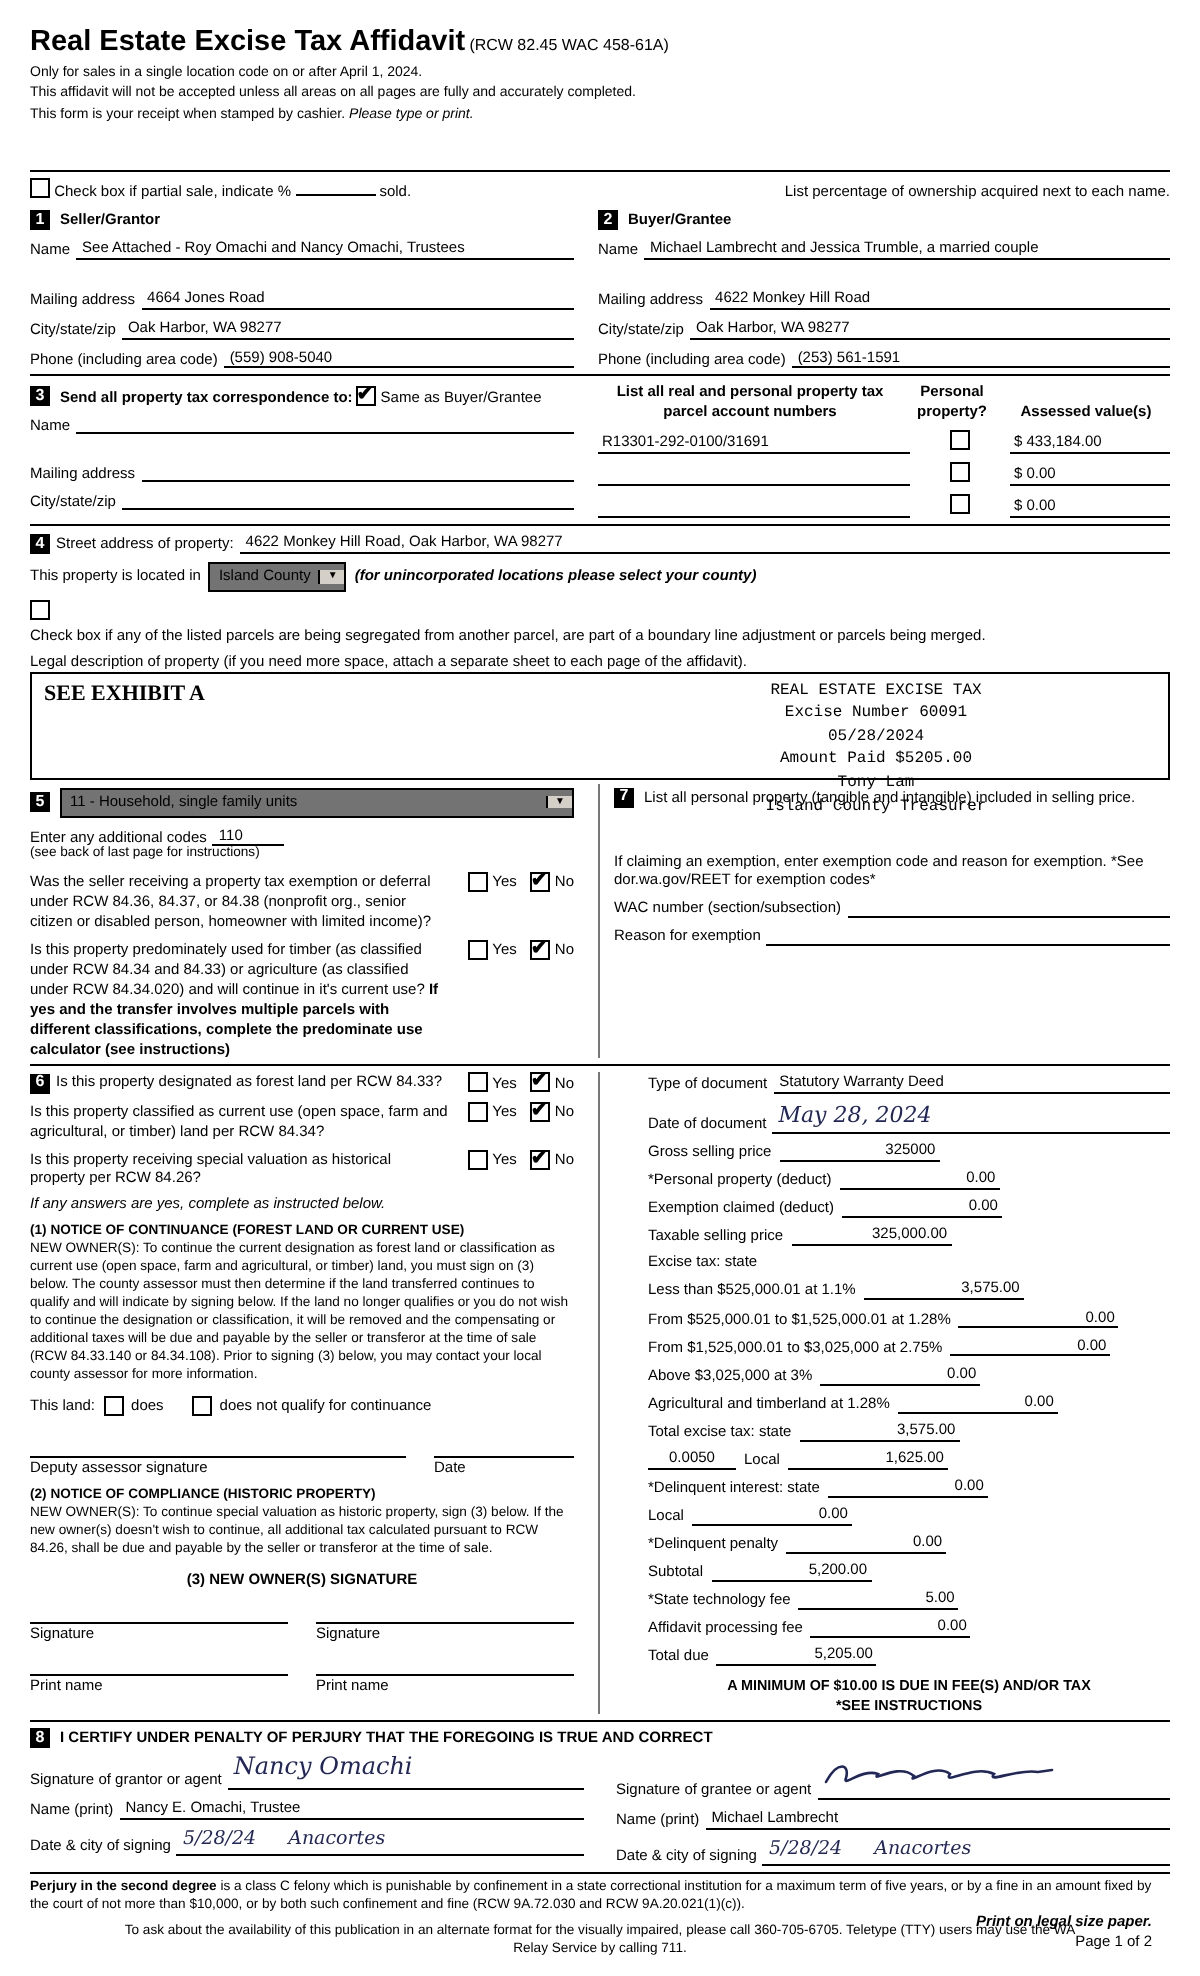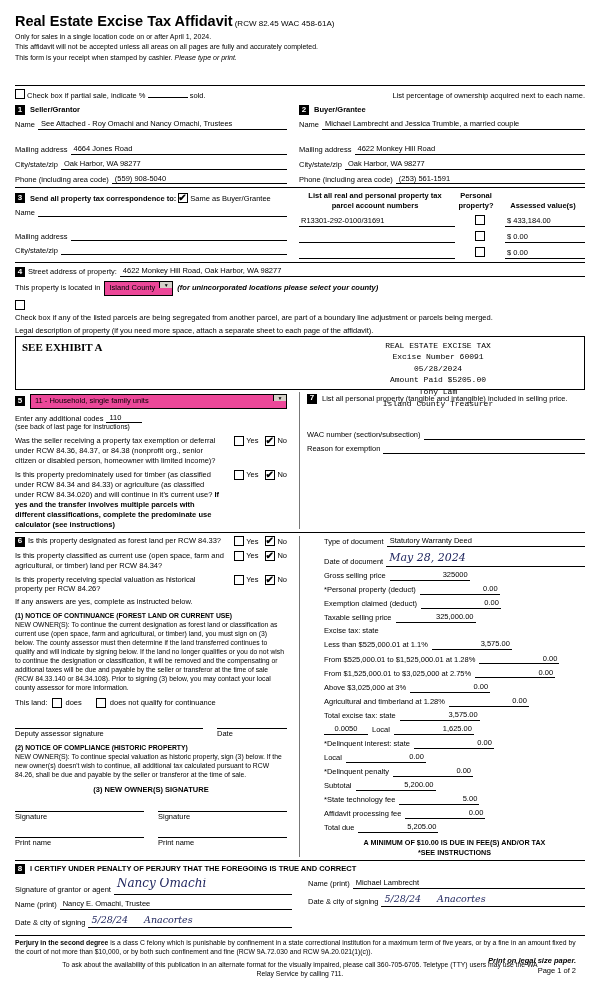--- a/index.html
+++ b/index.html
@@ -11,21 +11,21 @@
   .hr{border-top:1px solid #000;margin:3px 0;}
   .num{display:inline-flex;width:10px;height:10px;background:#000;color:#fff;font-weight:bold;font-size:8px;
        align-items:center;justify-content:center;margin-right:3px;flex:none;}
   .cb{display:inline-block;width:8px;height:8px;border:1px solid #000;position:relative;vertical-align:-1px;flex:none;background:#fff;}
   .cb.checked::after{content:"✔";position:absolute;left:-1px;top:-3px;font-size:10px;font-weight:bold;color:#000;}
   .field{display:flex;align-items:flex-end;margin-top:4px;}
   .field .lb{flex:none;white-space:nowrap;margin-right:3px;}
   .fv{flex:1;border-bottom:1px solid #000;padding:0 3px;min-height:9px;white-space:nowrap;overflow:hidden;}
   .blank{display:inline-block;border-bottom:1px solid #000;min-height:8px;vertical-align:baseline;}
   .w40{width:40px;} .w30{width:30px;}
-  .combo{display:inline-flex;border:1px solid #000;background:#ec4899;align-items:flex-start;height:13px;}
+  .combo{display:inline-flex;border:1px solid #000;background:#737373;align-items:center;height:13px;}
   .combo .ct{padding:1px 4px;white-space:nowrap;}
   .combo .cbtn{width:12px;border-left:1px solid #000;background:#d4d0c8;display:flex;align-items:center;justify-content:center;font-size:5px;}
   .hand{font-family:"DejaVu Serif",serif;font-style:italic;color:#20265e;}
   .sig{font-family:"DejaVu Serif",serif;font-style:italic;font-size:12px;color:#20265e;position:relative;top:-2px;}
   
   .header{display:flex;gap:14px;min-height:72px;}
   .hleft{width:138px;flex:none;}
   .deptrow{display:flex;align-items:flex-start;gap:4px;}
   .dept-small{font-size:6.5px;}
   .dept-big{font-size:17px;font-weight:bold;letter-spacing:0.2px;}
@@ -290,20 +290,21 @@
               <span>No</span>
           </span>
         </div>
       </div>
       <div class="halfR">
         <div class="sechead" style="align-items:flex-start;">
           <span class="num">7</span>
           <span style="flex:1;">List all personal property (tangible and intangible) included in selling price.</span>
         </div>
         <div class="spacer"></div>
+        <div>If claiming an exemption, enter exemption code and reason for exemption. *See dor.wa.gov/REET for exemption codes*</div>
         <div class="field">
             <span class="lb">WAC number (section/subsection)</span>
             <span class="fv"></span>
           </div>
         <div class="field">
             <span class="lb">Reason for exemption</span>
             <span class="fv"></span>
           </div>
       </div>
     </div>
@@ -333,21 +334,21 @@
       </div>
       <div class="qrow">
         <span class="qt">Is this property receiving special valuation as historical property per RCW 84.26?</span>
         <span class="yn">
           <span class="cb"></span>
             <span>Yes</span>
           <span class="cb checked"></span>
             <span>No</span>
         </span>
       </div>
-      <div style="margin-top:3px;">If any answers are yes, complete as instructed below.</div>
+      <div style="margin-top:3px;font-style:italic;">If any answers are yes, complete as instructed below.</div>
       <div class="notice-title tiny">(1) NOTICE OF CONTINUANCE (FOREST LAND OR CURRENT USE)</div>
       <div class="tiny">NEW OWNER(S): To continue the current designation as forest land or classification as current use (open space, farm and agricultural, or timber) land, you must sign on (3) below. The county assessor must then determine if the land transferred continues to qualify and will indicate by signing below. If the land no longer qualifies or you do not wish to continue the designation or classification, it will be removed and the compensating or additional taxes will be due and payable by the seller or transferor at the time of sale (RCW 84.33.140 or 84.34.108). Prior to signing (3) below, you may contact your local county assessor for more information.</div>
       <div class="landrow">
         <span>This land:</span>
         <span class="cb"></span>
         <span>does</span>
         <span class="cb" style="margin-left:10px;"></span>
         <span>does not qualify for continuance</span>
       </div>
       <div class="sigpair">
@@ -493,20 +494,26 @@
             <span class="lb">Name (print)</span>
             <span class="fv">Nancy E. Omachi, Trustee</span>
           </div>
         <div class="field">
             <span class="lb">Date &amp; city of signing</span>
             <span class="fv"><span class="hand handdate">5/28/24</span><span class="hand handdate cityspace">Anacortes</span></span>
           </div>
       </div>
       <div class="c8">
         <div class="field">
+            <span class="lb">Signature of grantee or agent</span>
+            <span class="fv sigsvg"><svg width="120" height="18" viewBox="0 0 120 18">
+                <path d="M4 13 C10 2 16 4 14 11 C12 16 22 6 30 9 C26 14 40 3 48 10 C44 15 58 3 66 9 C62 15 78 4 88 9 C84 14 100 6 110 8 L117 7" fill="none" stroke="#20265e" stroke-width="1.3" stroke-linecap="round"></path>
+              </svg></span>
+          </div>
+        <div class="field">
             <span class="lb">Name (print)</span>
             <span class="fv">Michael Lambrecht</span>
           </div>
         <div class="field">
             <span class="lb">Date &amp; city of signing</span>
             <span class="fv"><span class="hand handdate">5/28/24</span><span class="hand handdate cityspace">Anacortes</span></span>
           </div>
       </div>
     </div>
   </div>

